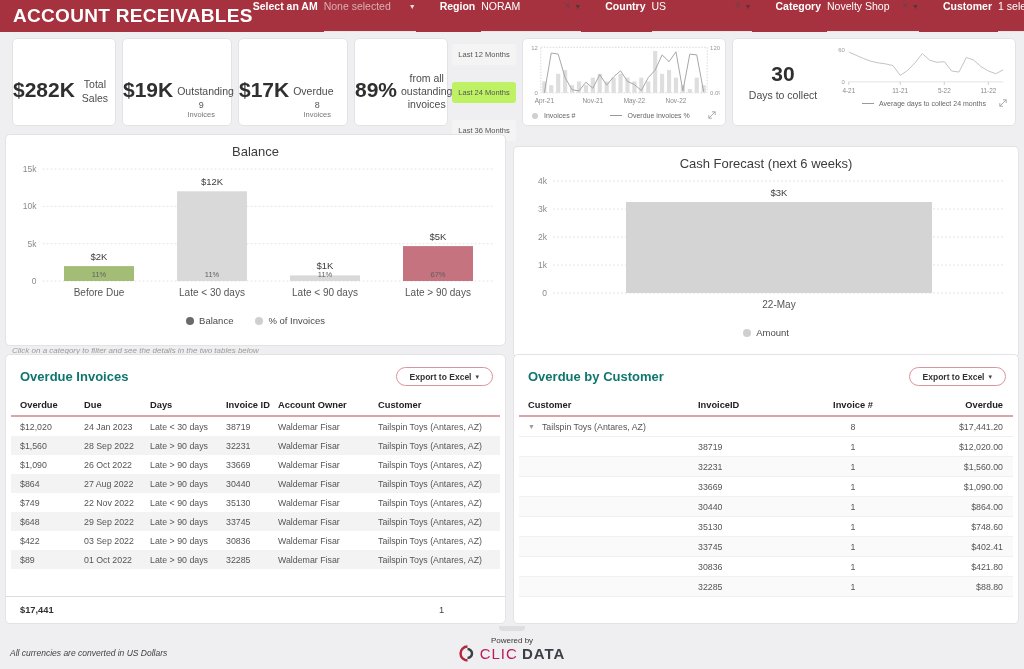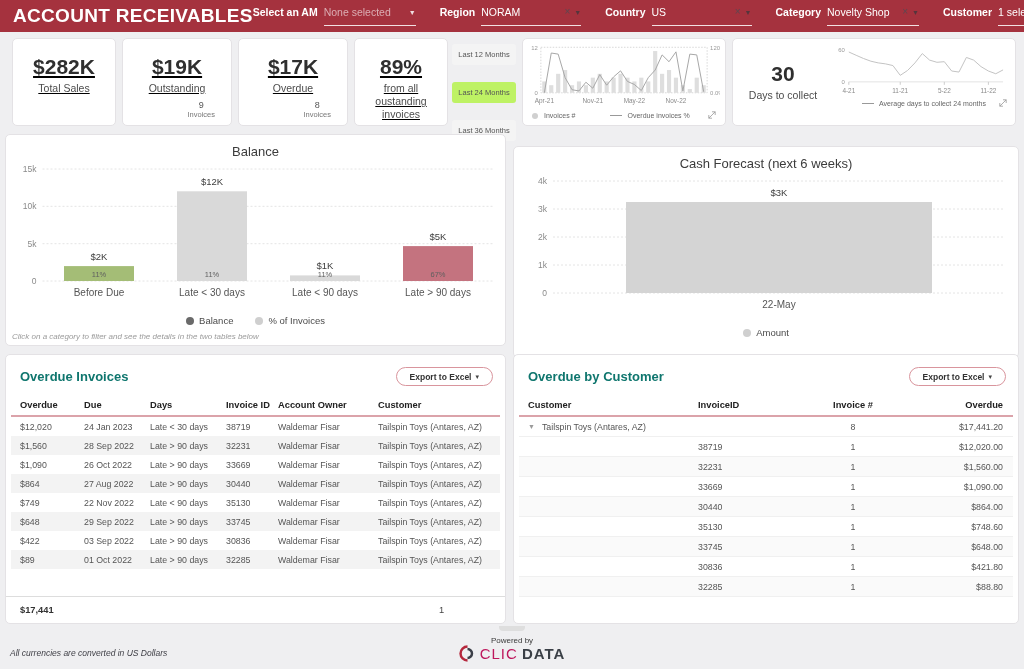--- a/index.html
+++ b/index.html
@@ -4,62 +4,62 @@
 <style>
   html,body{margin:0;padding:0;}
   body{width:1024px;height:669px;background:#efeff1;font-family:"Liberation Sans","DejaVu Sans",sans-serif;position:relative;overflow:hidden;}
   .page{position:absolute;inset:0;}
   
   .topbar{position:absolute;left:0;top:0;width:1024px;height:32px;background:var(--accent,#a5323e);display:flex;align-items:center;}
   .title{color:#fff;font-size:19px;font-weight:bold;letter-spacing:.3px;padding-left:13px;white-space:nowrap;}
   .filters{display:flex;align-items:center;gap:24px;margin-left:auto;padding-right:14px;}
   .filter{display:flex;align-items:flex-start;gap:6px;}
   .flabel{color:#fff;font-size:10.5px;font-weight:bold;white-space:nowrap;}
-  .fctrl{display:flex;align-items:center;justify-content:space-between;border-bottom:1px solid rgba(255,255,255,.85);padding-bottom:7px;cursor:pointer;}
+  .fctrl{display:flex;align-items:center;justify-content:space-between;border-bottom:1px solid rgba(255,255,255,.85);padding-bottom:19px;cursor:pointer;}
   .fval{color:#fff;font-size:10.5px;white-space:nowrap;}
   .fctrl.muted .fval{color:#dcaeb4;}
   .ficons{display:flex;align-items:center;gap:4px;}
   .fx{color:#5d4750;font-size:10px;line-height:1;}
   .fcaret{color:#55353c;font-size:7px;line-height:1;}
   .fctrl.muted .fcaret{color:#f0dfe1;}
   
   .card{position:absolute;background:#fff;border:1px solid #e4e2e5;border-radius:5px;box-sizing:border-box;}
   #card-total{left:12px;top:38px;width:104px;height:88px;}
   #card-outstanding{left:122px;top:38px;width:110px;height:88px;}
   #card-overdue{left:238px;top:38px;width:110px;height:88px;}
   #card-pct{left:354px;top:38px;width:94px;height:88px;align-items:center;}
   #period-buttons{position:absolute;left:452px;top:44px;width:64px;display:flex;flex-direction:column;gap:17px;}
   #card-mini{left:522px;top:38px;width:204px;height:88px;padding:4px 5px;}
   #card-days{left:732px;top:38px;width:284px;height:88px;display:flex;}
   #card-balance{left:5px;top:134px;width:501px;height:212px;}
   #card-cash{left:513px;top:146px;width:506px;height:212px;}
   #card-inv{left:5px;top:354px;width:501px;height:270px;display:flex;flex-direction:column;}
   #card-cust{left:513px;top:354px;width:506px;height:270px;display:flex;flex-direction:column;}
-  .kpi{display:flex;flex-direction:column;align-items:center;text-align:center;padding-top:16px;text-decoration:underline;}
+  .kpi{display:flex;flex-direction:row;align-items:center;text-align:center;padding-top:16px;}
   .kval{font-size:21px;color:#2f2f2f;font-weight:600;}
   .klabel{font-size:10.5px;color:#4c4c4c;margin-top:3px;line-height:1.25;padding:0 4px;}
   .kcount{position:absolute;right:16px;bottom:6px;text-align:center;}
   .kcount .n{font-size:9px;color:#555;}
   .kcount .t{font-size:7.5px;color:#777;}
   .pbtn{height:21px;background:#f4f4f4;border:none;border-radius:3px;font-size:7.5px;color:#555;font-family:inherit;white-space:nowrap;cursor:pointer;}
   .pbtn.sel{background:#bef264;}
   
   .mini-legend{display:flex;align-items:center;gap:6px;font-size:7px;color:#666;margin-top:1px;padding:0 4px;}
   .dot{display:inline-block;border-radius:50%;}
   .dash{display:inline-block;width:12px;height:0;border-top:1px solid #999;}
   .expand{margin-left:auto;cursor:pointer;}
   .days-num{width:100px;display:flex;flex-direction:column;align-items:center;justify-content:center;text-align:center;}
   .days-chart{flex:1;padding-top:5px;}
   .days-legend{display:flex;align-items:center;justify-content:center;gap:5px;font-size:7px;color:#666;margin-top:0px;position:relative;width:100%;}
   .days-legend .expand{position:absolute;right:8px;top:-1px;margin:0;}
   
   .chart-title{text-align:center;font-size:13px;color:#3c3c3c;padding-top:9px;}
   .chart-legend{display:flex;justify-content:center;gap:22px;font-size:9.5px;color:#4a4a4a;margin-top:2px;}
   .chart-legend .item{display:flex;align-items:center;gap:5px;}
-  .footnote{font-size:8px;color:#9a9a9a;font-style:italic;padding:6px 0 0 6px;}
+  .footnote{font-size:8px;color:#9a9a9a;font-style:italic;padding:6px 0 0 6px;margin-top:14px;}
   
   .tbl-head{display:flex;align-items:center;padding:12px 12px 8px 14px;}
   .tbl-title{font-size:13px;font-weight:600;color:#0f766e;}
   .export-btn{margin-left:auto;background:#fff;border:1px solid #d9959d;border-radius:10px;height:19px;padding:0 13px;font-size:8.5px;font-weight:bold;color:#333;font-family:inherit;display:flex;align-items:center;gap:4px;cursor:pointer;}
   .export-btn .ec{font-size:7px;color:#444;}
   .grid{width:calc(100% - 10px);margin:0 5px;}
   .lrow{display:grid;grid-template-columns:64px 66px 76px 52px 100px 1fr;align-items:center;height:19px;font-size:8.8px;color:#555;padding-left:9px;}
   .lrow.lhead{height:21px;font-size:9.3px;font-weight:bold;color:#222;border-bottom:2px solid #dba3aa;}
   .lrow.odd{background:#f3f3f3;}
   .rrow{display:grid;grid-template-columns:170px 100px 110px 1fr;align-items:center;height:19px;font-size:8.8px;color:#555;padding-left:9px;border-bottom:1px solid #f0f0f0;}
@@ -460,21 +460,21 @@
         <div class="rrow " style="">
       <div></div>
       <div>35130</div>
       <div class="c3">1</div>
       <div class="c4">$748.60</div>
         </div>
         <div class="rrow" style="background:#fafafa">
       <div></div>
       <div>33745</div>
       <div class="c3">1</div>
-      <div class="c4">$648.00</div>
+      <div class="c4">$402.41</div>
         </div>
         <div class="rrow " style="">
       <div></div>
       <div>30836</div>
       <div class="c3">1</div>
       <div class="c4">$421.80</div>
         </div>
         <div class="rrow" style="background:#fafafa">
       <div></div>
       <div>32285</div>

